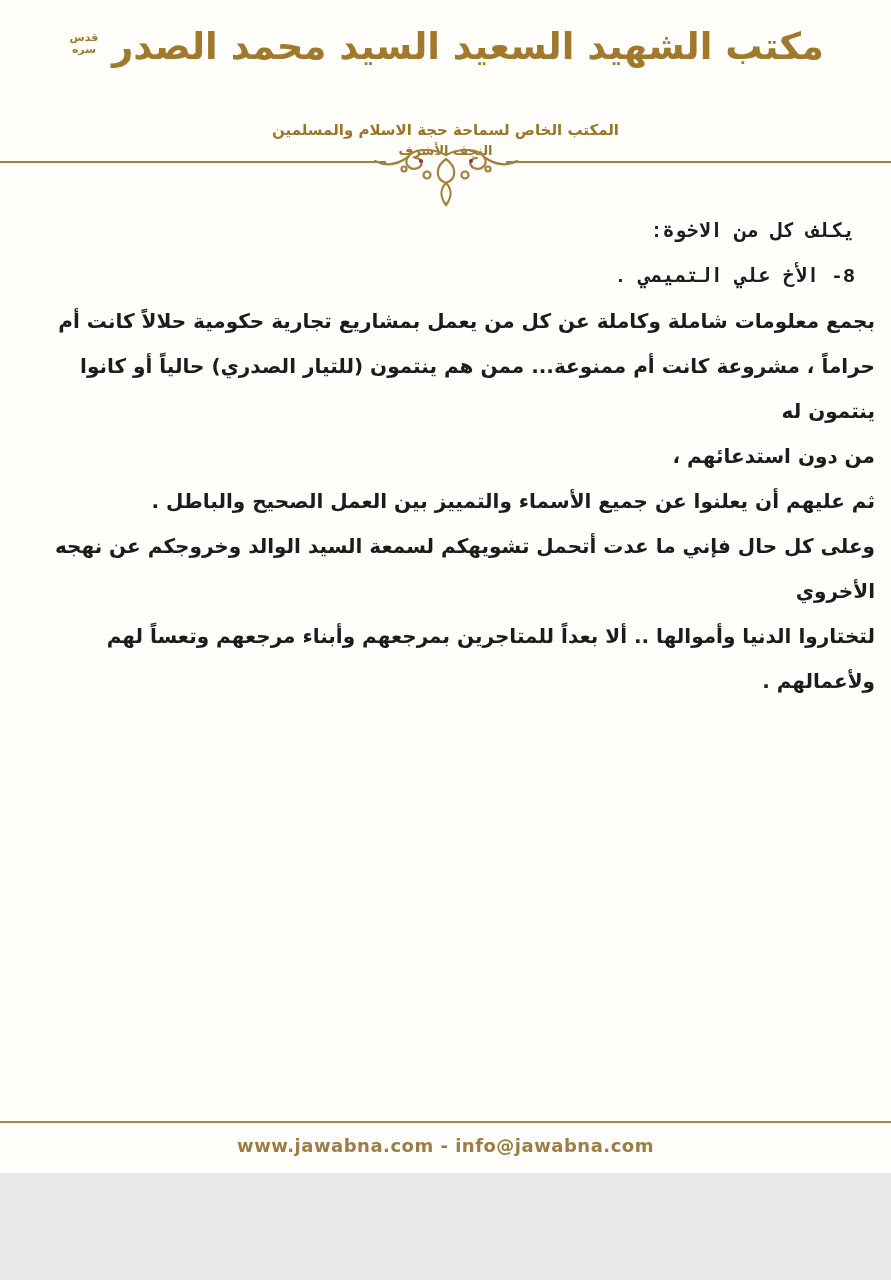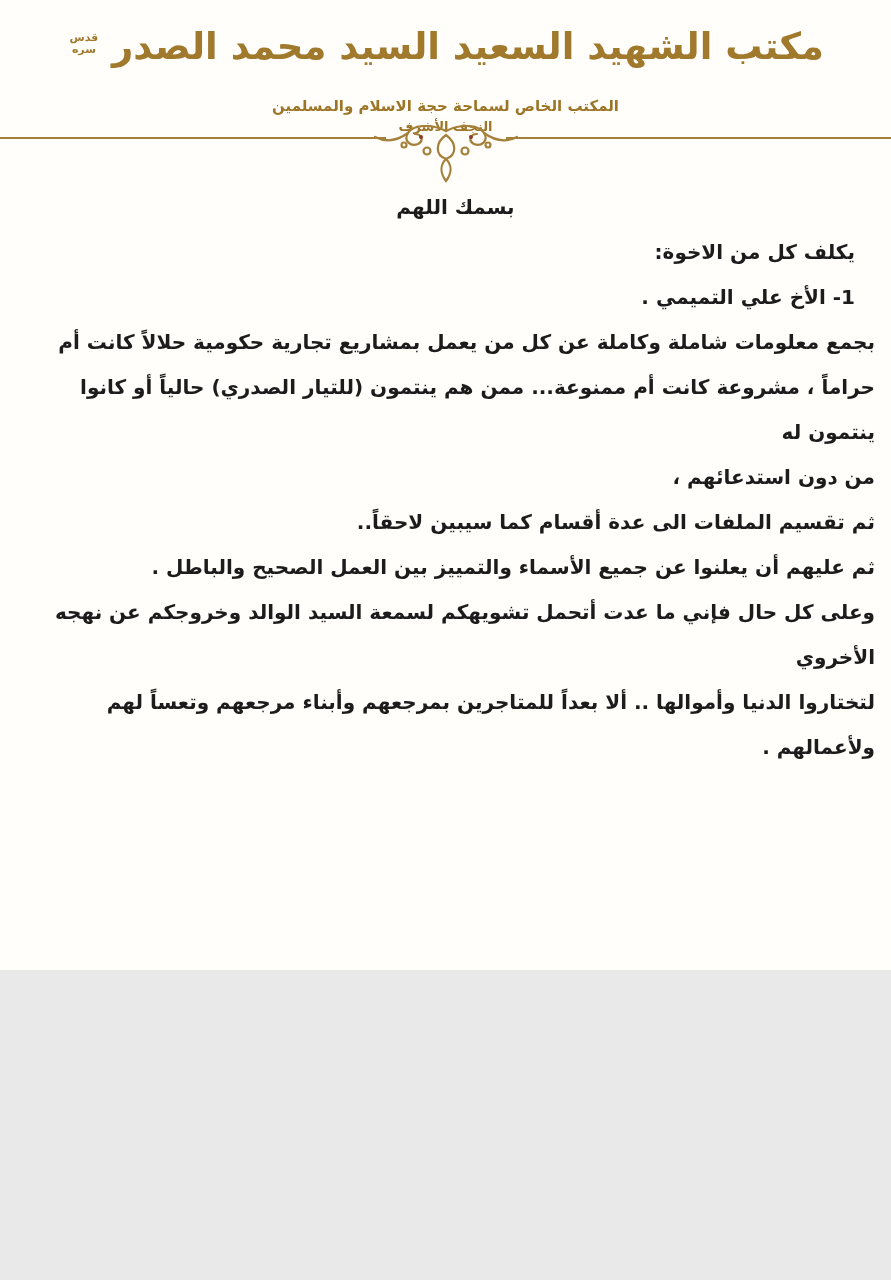--- a/index.html
+++ b/index.html
@@ -1,36 +1,36 @@
 <!DOCTYPE html>
 <html lang="ar" dir="rtl"><head>
 <meta charset="utf-8">
 <style>
   html,body{margin:0;padding:0;background:#e9e9e9;}
   .page{
     position:relative;
-    width:891px;height:970px;
+    width:891px;height:1173px;
     margin:0 auto;
     background:#fffefb;
     overflow:hidden;
     font-family:"DejaVu Sans",sans-serif;
     box-sizing:border-box;
   }
   
   .letterhead{text-align:center;padding-top:8px;color:#a0792c;}
   .cal-row1{line-height:78px;}
   .cal1{
     font-size:37px;font-weight:bold;color:#a0792c;
     letter-spacing:0px;
   }
   .mark1{
     display:inline-block;font-size:11px;font-weight:bold;color:#a0792c;
     vertical-align:super;margin-right:6px;max-width:34px;line-height:12px;
   }
-  .cal2{font-size:15px;font-weight:bold;line-height:26px;color:#9c7527;}
+  .cal2{font-size:15px;font-weight:bold;line-height:26px;color:#9c7527;margin-top:24px;}
   .cal-row3{line-height:54px;}
   .cal3{font-size:33px;font-weight:bold;color:#a0792c;}
   .mark2{
     display:inline-block;font-size:14px;color:#a0792c;
     vertical-align:super;margin-right:8px;line-height:14px;
   }
   .cal4{font-size:13px;font-weight:bold;line-height:16px;color:#9c7527;}
   
   .divider{
     position:relative;
@@ -44,21 +44,21 @@
   
   .letter{
     margin-top:46px;
     padding:0 16px 0 36px;
     color:#1c1c1c;
     font-size:20px;font-weight:bold;
     line-height:45px;
   }
   .letter p{margin:0;white-space:pre-line;text-align:right;}
   .basmala{text-align:center !important;}
-  .indent{padding-right:20px;}
+  .indent{padding-right:20px;font-family:Liberation Mono, monospace;}
   
   .footer{
     position:absolute;left:0;right:0;bottom:0;
     height:52px;
     border-top:2px solid #a8843f;
     text-align:center;
     box-sizing:border-box;
     padding-top:12px;
   }
   .contact{
@@ -95,27 +95,28 @@
         <circle cx="104" cy="26" r="3.5"></circle>
         <circle cx="43" cy="20" r="2.5"></circle>
         <circle cx="127" cy="20" r="2.5"></circle>
       </g>
       <circle cx="60" cy="12" r="2" fill="#8b3a2a"></circle>
       <circle cx="110" cy="12" r="2" fill="#8b3a2a"></circle>
     </svg>
   </div>
 
   <main class="letter" dir="rtl">
-    <p class="basmala">بسمك اللهم</p>
     <p class="indent">يكلف كل من الاخوة:</p>
-    <p class="indent">1- الأخ علي التميمي .</p>
+    <p class="indent">8- الأخ علي التميمي .</p>
     <p>بجمع معلومات شاملة وكاملة عن كل من يعمل بمشاريع تجارية حكومية حلالاً كانت أم
 حراماً ، مشروعة كانت أم ممنوعة... ممن هم ينتمون (للتيار الصدري) حالياً أو كانوا ينتمون له
 من دون استدعائهم ،</p>
-    <p>ثم تقسيم الملفات الى عدة أقسام كما سيبين لاحقاً..</p>
     <p>ثم عليهم أن يعلنوا عن جميع الأسماء والتمييز بين العمل الصحيح والباطل .</p>
     <p>وعلى كل حال فإني ما عدت أتحمل تشويهكم لسمعة السيد الوالد وخروجكم عن نهجه الأخروي
 لتختاروا الدنيا وأموالها .. ألا بعداً للمتاجرين بمرجعهم وأبناء مرجعهم وتعساً لهم ولأعمالهم .</p>
 
   </main>
 
+  <footer class="footer">
+    <div class="contact">www.jawabna.com - info@jawabna.com</div>
+  </footer>
 
 </div>
 
 </body></html>

